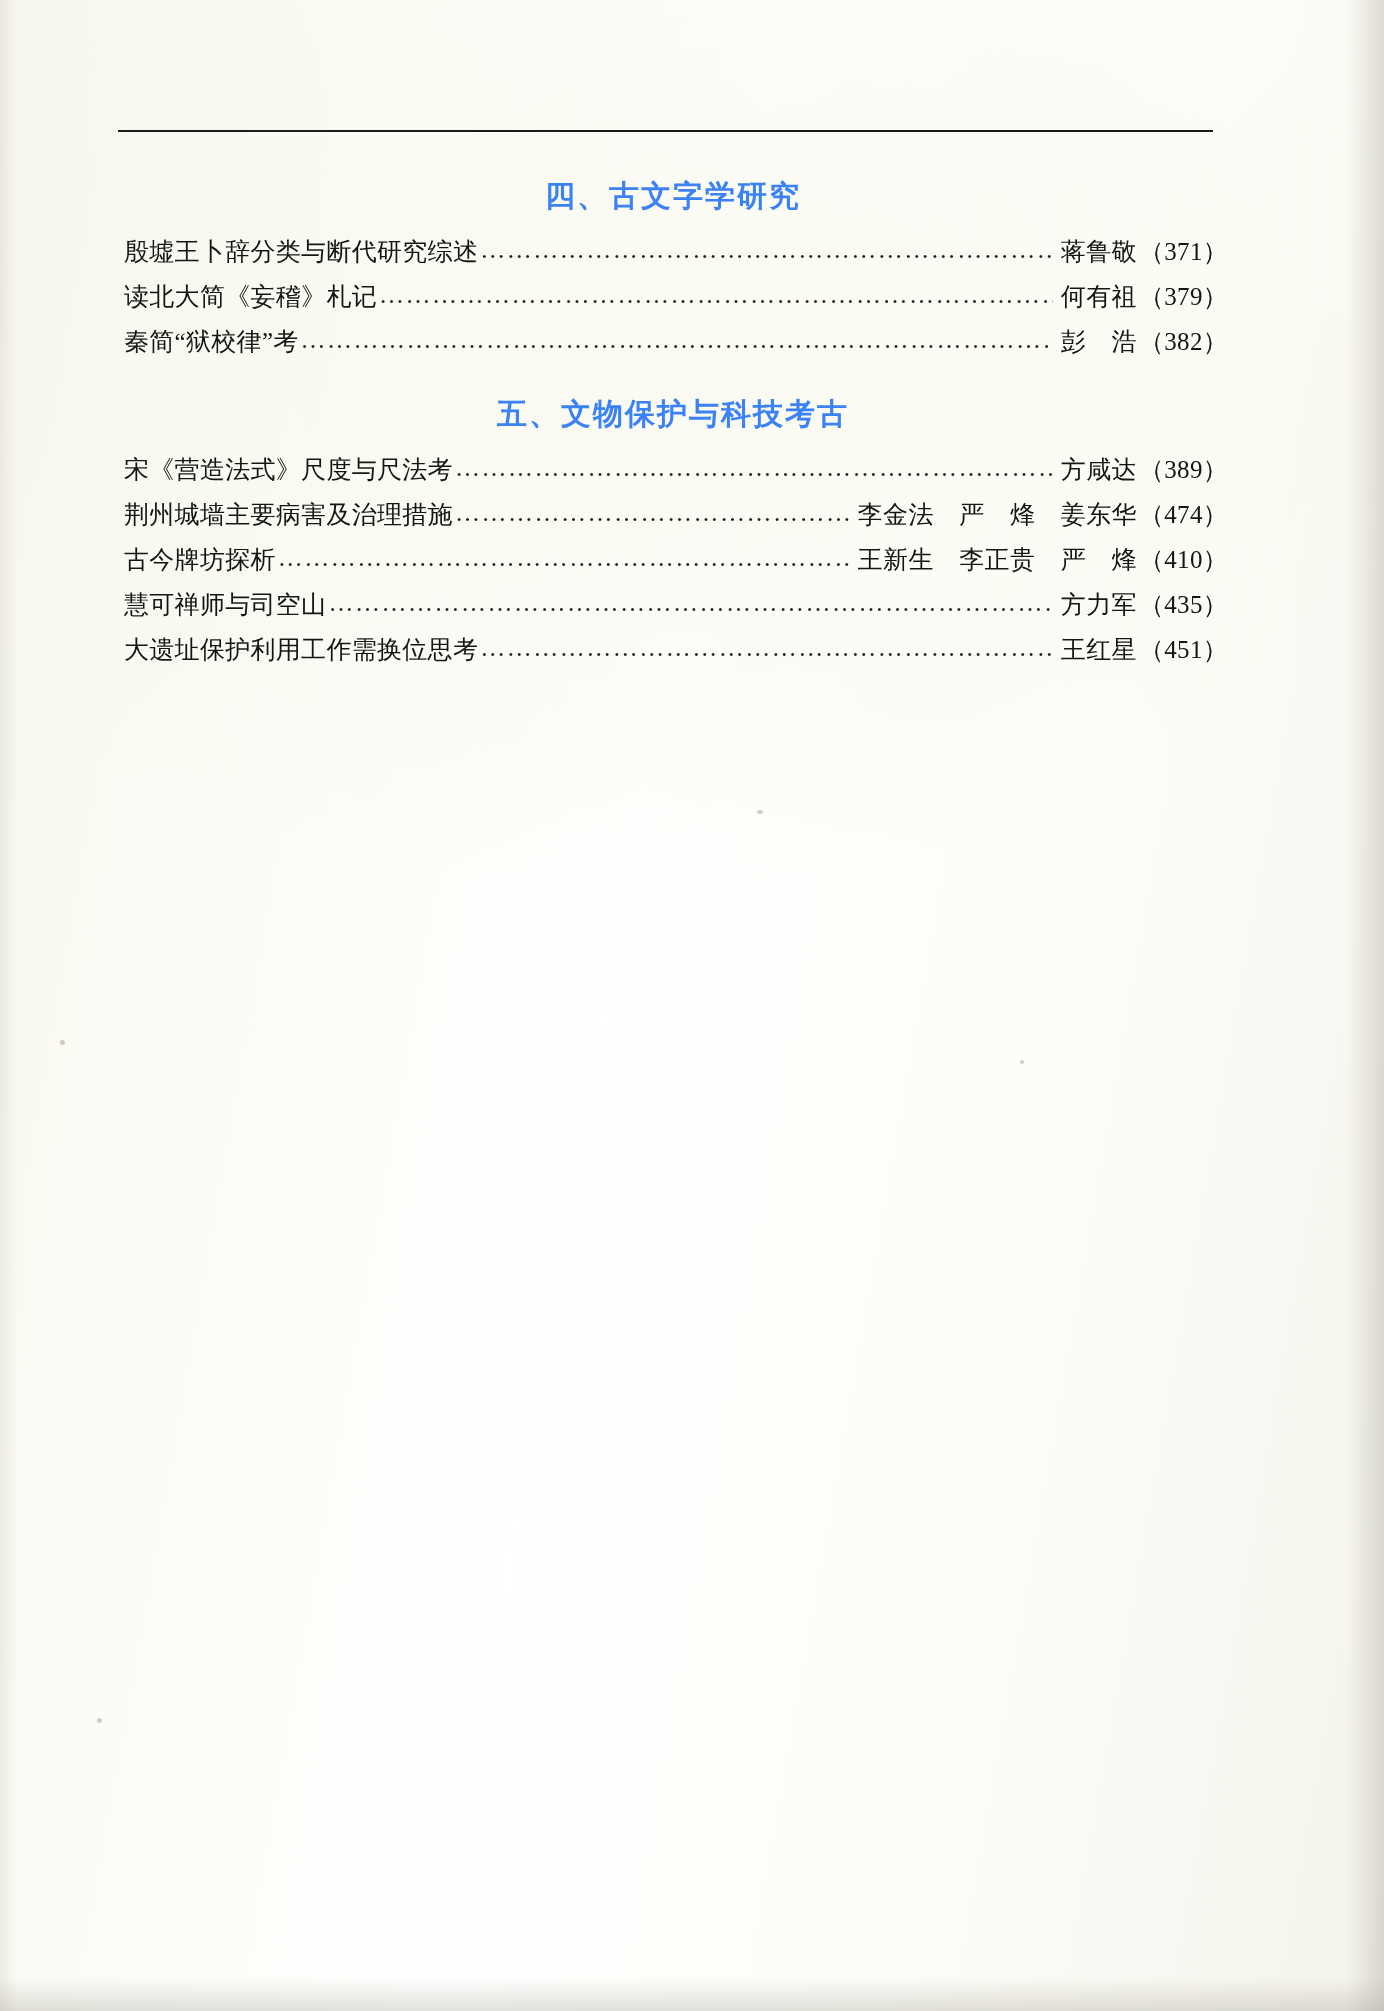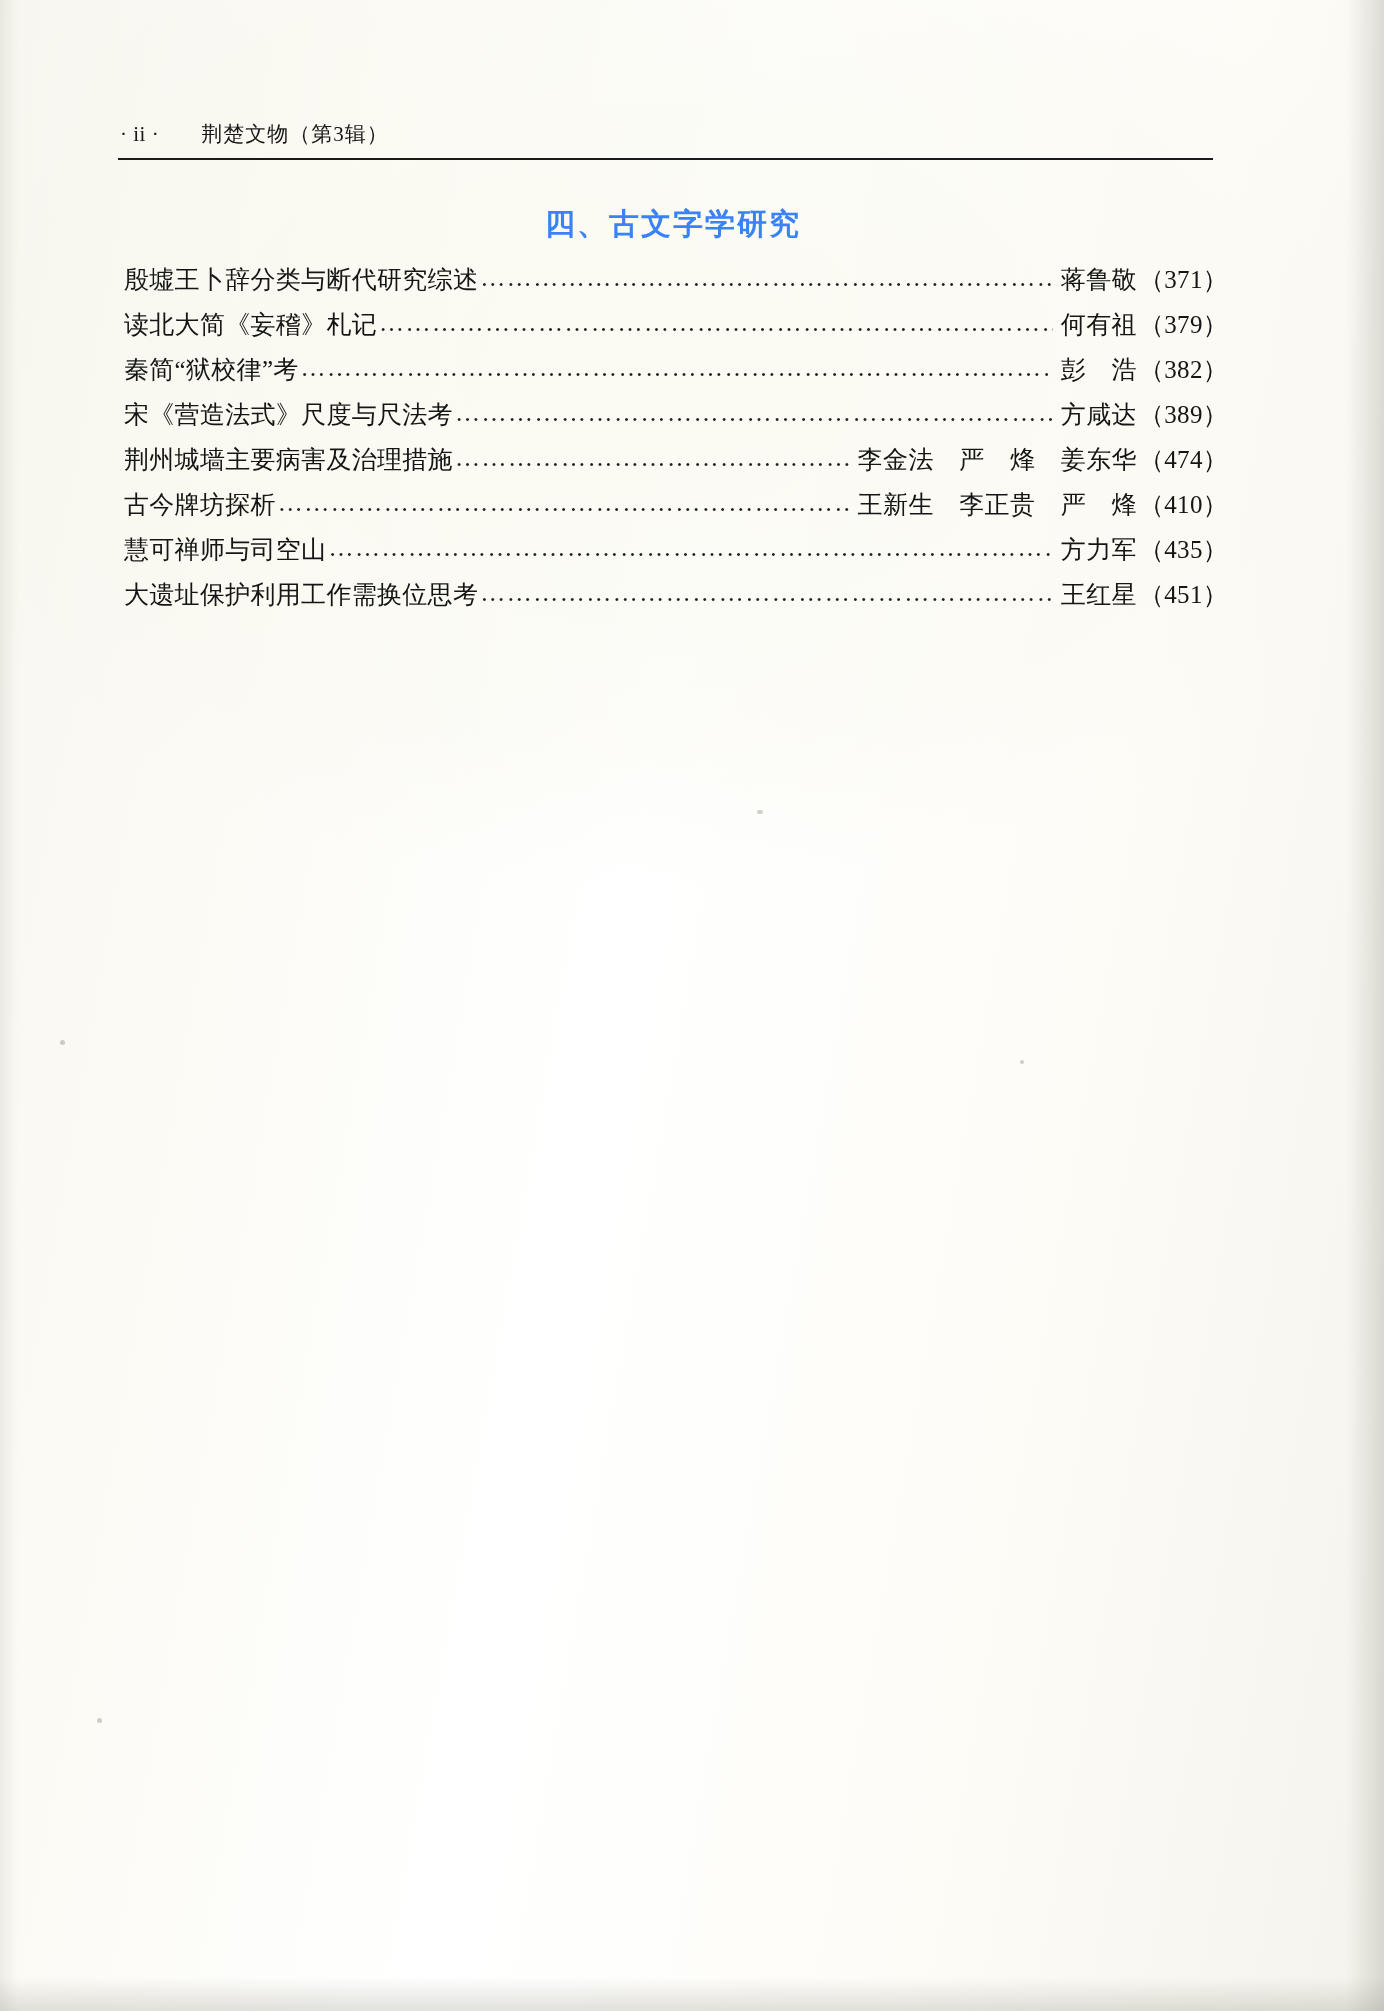--- a/index.html
+++ b/index.html
@@ -146,24 +146,20 @@
   <div class="edge-shadow-right"></div>
   <div class="edge-shadow-bottom"></div>
 
   <div class="speck" style="left:60px; top:1040px; width:5px; height:5px;"></div>
   <div class="speck" style="left:1020px; top:1060px; width:4px; height:4px;"></div>
   <div class="speck" style="left:97px; top:1718px; width:5px; height:5px;"></div>
   <div class="speck" style="left:757px; top:810px; width:6px; height:4px;"></div>
 
   <div class="content">
 
-    <div class="running-head">
-      <span class="folio">· ii ·</span>
-      <span class="book-title">荆楚文物（第3辑）</span>
-    </div>
     <div class="head-rule"></div>
 
     <h2 class="section-heading">四、古文字学研究</h2>
 
     <div class="entry">
       <span class="title">殷墟王卜辞分类与断代研究综述</span>
       <span class="leader">……………………………………………………………………………………………………………………………………</span>
       <span class="authors">蒋鲁敬</span>
       <span class="page-no">（371）</span>
     </div>
@@ -175,20 +171,21 @@
       <span class="page-no">（379）</span>
     </div>
 
     <div class="entry">
       <span class="title">秦简“狱校律”考</span>
       <span class="leader">……………………………………………………………………………………………………………………………………</span>
       <span class="authors">彭　浩</span>
       <span class="page-no">（382）</span>
     </div>
 
+    <h2 class="section-heading tight">五、文物保护与科技考古</h2>
 
     <div class="entry">
       <span class="title">宋《营造法式》尺度与尺法考</span>
       <span class="leader">……………………………………………………………………………………………………………………………………</span>
       <span class="authors">方咸达</span>
       <span class="page-no">（389）</span>
     </div>
 
     <div class="entry">
       <span class="title">荆州城墙主要病害及治理措施</span>

